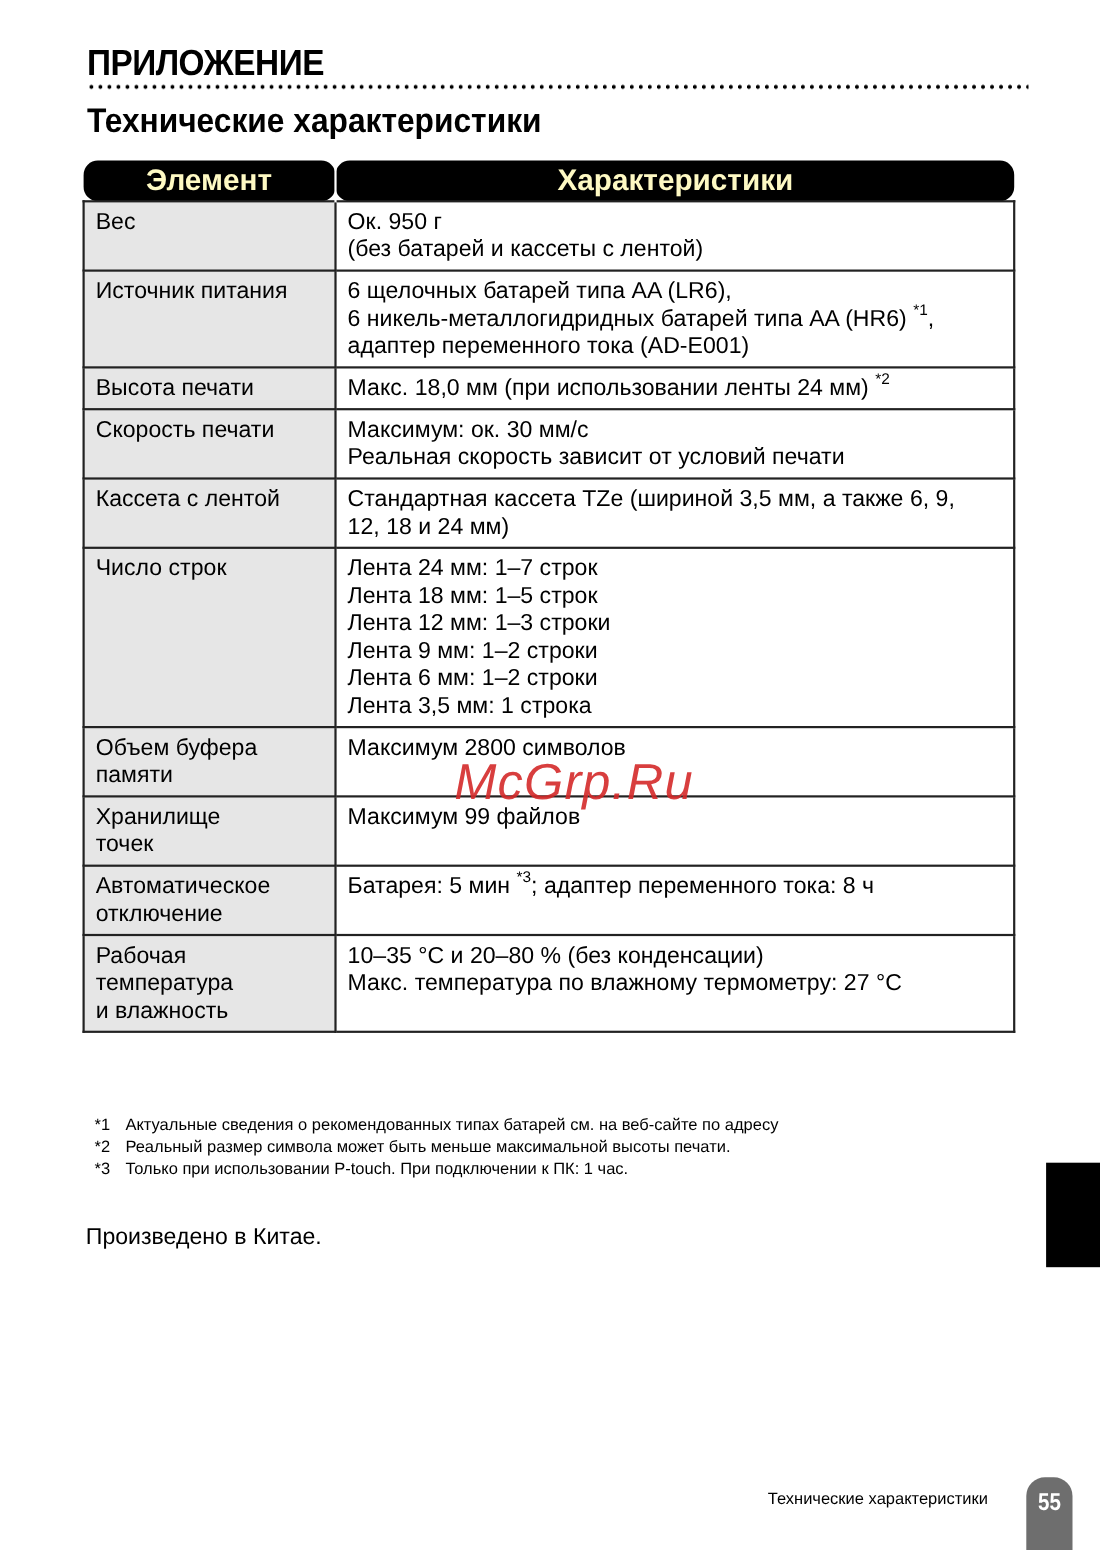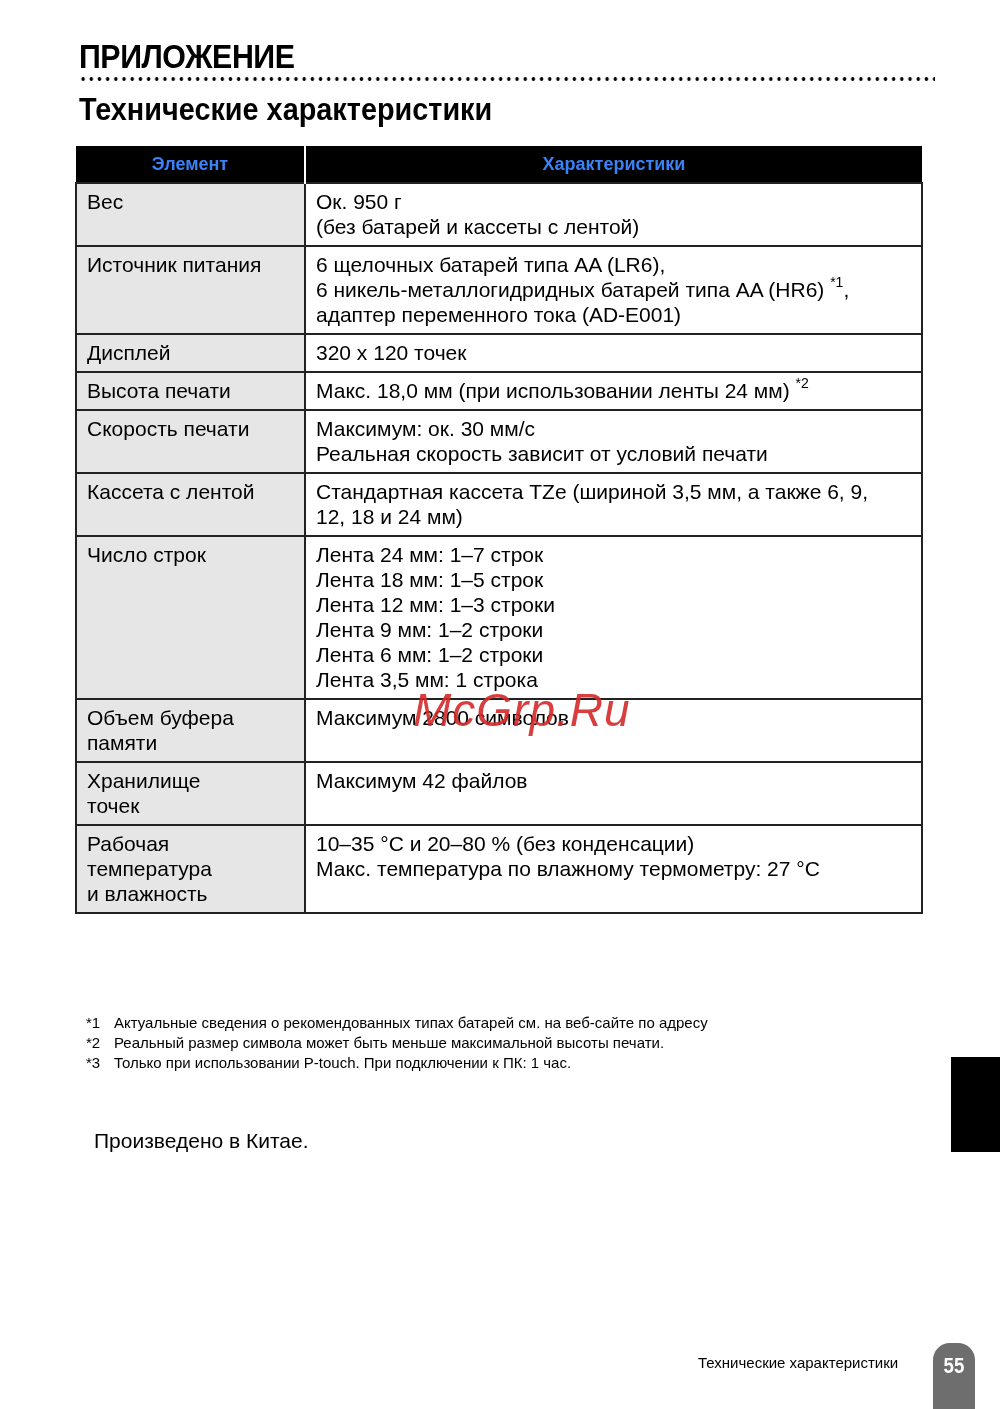--- a/index.html
+++ b/index.html
@@ -7,32 +7,32 @@
          font-family: "Liberation Sans", sans-serif; color: #000; }
   .chapter-title { position: absolute; left: 79px; top: 38px; font-size: 33px; font-weight: bold;
                    letter-spacing: -0.5px; margin: 0; transform: scaleX(0.92); transform-origin: left; }
   .dots { position: absolute; left: 79px; top: 76px; width: 856px; height: 6px;
           background-image: radial-gradient(circle, #000 1.6px, transparent 2px);
           background-size: 8.2px 6px; background-repeat: repeat-x; }
   .section-title { position: absolute; left: 79px; top: 92px; font-size: 31px; font-weight: bold;
                    margin: 0; transform: scaleX(0.93); transform-origin: left; }
   table.specs { position: absolute; left: 75px; top: 146px; width: 848px; border-collapse: collapse;
                 font-size: 21px; line-height: 25px; }
-  table.specs th { background: #000; color: #3b82f6; font-weight: bold; font-size: 18px; height: 36px;
-                   padding: 0; text-align: center; }
+  table.specs th { background: #000; color: #fef9c3; font-weight: bold; font-size: 27px; height: 36px;
+                   padding: 0; text-align: center; border-radius: 13px; }
   table.specs th.c1 { width: 228px; border-right: 2px solid #fff; }
   table.specs td { border: 2px solid #222; vertical-align: top; padding: 5px 10px 6px 10px; }
   table.specs td.c1 { background: #e6e6e6; }
   .line { display: block; white-space: nowrap; }
   sup { font-size: 14px; line-height: 0; position: relative; top: -2px; }
   .footnotes { position: absolute; left: 86px; top: 1013px; font-size: 15px; line-height: 20px; }
   .fn { display: flex; }
   .fn .mark { width: 28px; flex: none; }
   .fn a { color: #000; text-decoration: underline; }
-  .made { position: absolute; left: 78px; top: 1113px; font-size: 21px; margin: 16px; }
+  .made { position: absolute; left: 78px; top: 1113px; font-size: 21px; margin: 0; }
   .side-tab { position: absolute; left: 951px; top: 1057px; width: 49px; height: 95px; background: #000; }
   .footer-label { position: absolute; left: 698px; top: 1354px; font-size: 15px; }
   .page-tab { position: absolute; left: 933px; top: 1343px; width: 42px; height: 66px; background: #6e6e6e;
               border-radius: 17px 17px 0 0; }
   .page-num { position: absolute; left: 0; right: 0; top: 10px; text-align: center; color: #fff;
               font-weight: bold; font-size: 22px; transform: scaleX(0.85); }
   .watermark { position: absolute; left: 413px; top: 683px; font-size: 46px; color: #d42a2a;
                opacity: 0.9; letter-spacing: 1px; font-style: italic; }
 </style>
 </head>
@@ -61,28 +61,20 @@
     </tr>
     <tr>
       <td class="c1">
           <span class="line">Источник питания</span>
         </td>
       <td>
         <span class="line">6 щелочных батарей типа AA (LR6),</span>
         <span class="line"><span>6 никель-металлогидридных батарей типа AA (HR6) </span><sup>*1</sup>,</span>
         <span class="line">адаптер переменного тока (AD-E001)</span>
       </td>
-    </tr>
-    <tr>
-      <td class="c1">
-          <span class="line">Дисплей</span>
-        </td>
-      <td>
-          <span class="line">320 x 120 точек</span>
-        </td>
     </tr>
     <tr>
       <td class="c1">
           <span class="line">Высота печати</span>
         </td>
       <td>
         <span class="line"><span>Макс. 18,0 мм (при использовании ленты 24 мм) </span><sup>*2</sup></span>
       </td>
     </tr>
     <tr>
@@ -124,22 +116,31 @@
       <td>
           <span class="line">Максимум 2800 символов</span>
         </td>
     </tr>
     <tr>
       <td class="c1">
         <span class="line">Хранилище</span>
         <span class="line">точек</span>
       </td>
       <td>
-          <span class="line">Максимум 42 файлов</span>
+          <span class="line">Максимум 99 файлов</span>
         </td>
+    </tr>
+    <tr>
+      <td class="c1">
+        <span class="line">Автоматическое</span>
+        <span class="line">отключение</span>
+      </td>
+      <td>
+        <span class="line"><span>Батарея: 5 мин </span><sup>*3</sup><span>; адаптер переменного тока: 8 ч</span></span>
+      </td>
     </tr>
     <tr>
       <td class="c1">
         <span class="line">Рабочая</span>
         <span class="line">температура</span>
         <span class="line">и влажность</span>
       </td>
       <td>
         <span class="line">10–35 °C и 20–80 % (без конденсации)</span>
         <span class="line">Макс. температура по влажному термометру: 27 °C</span>

